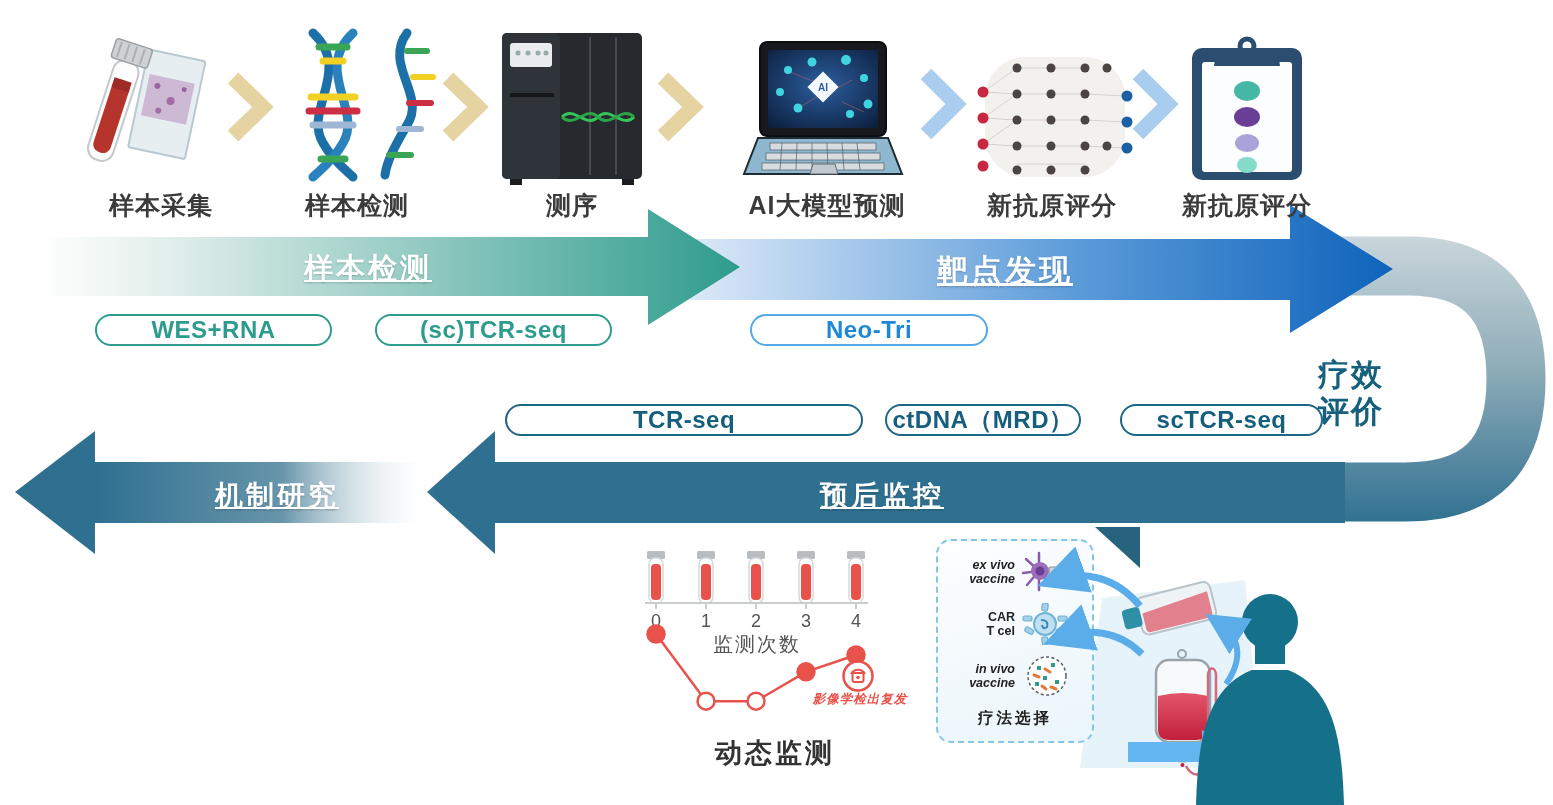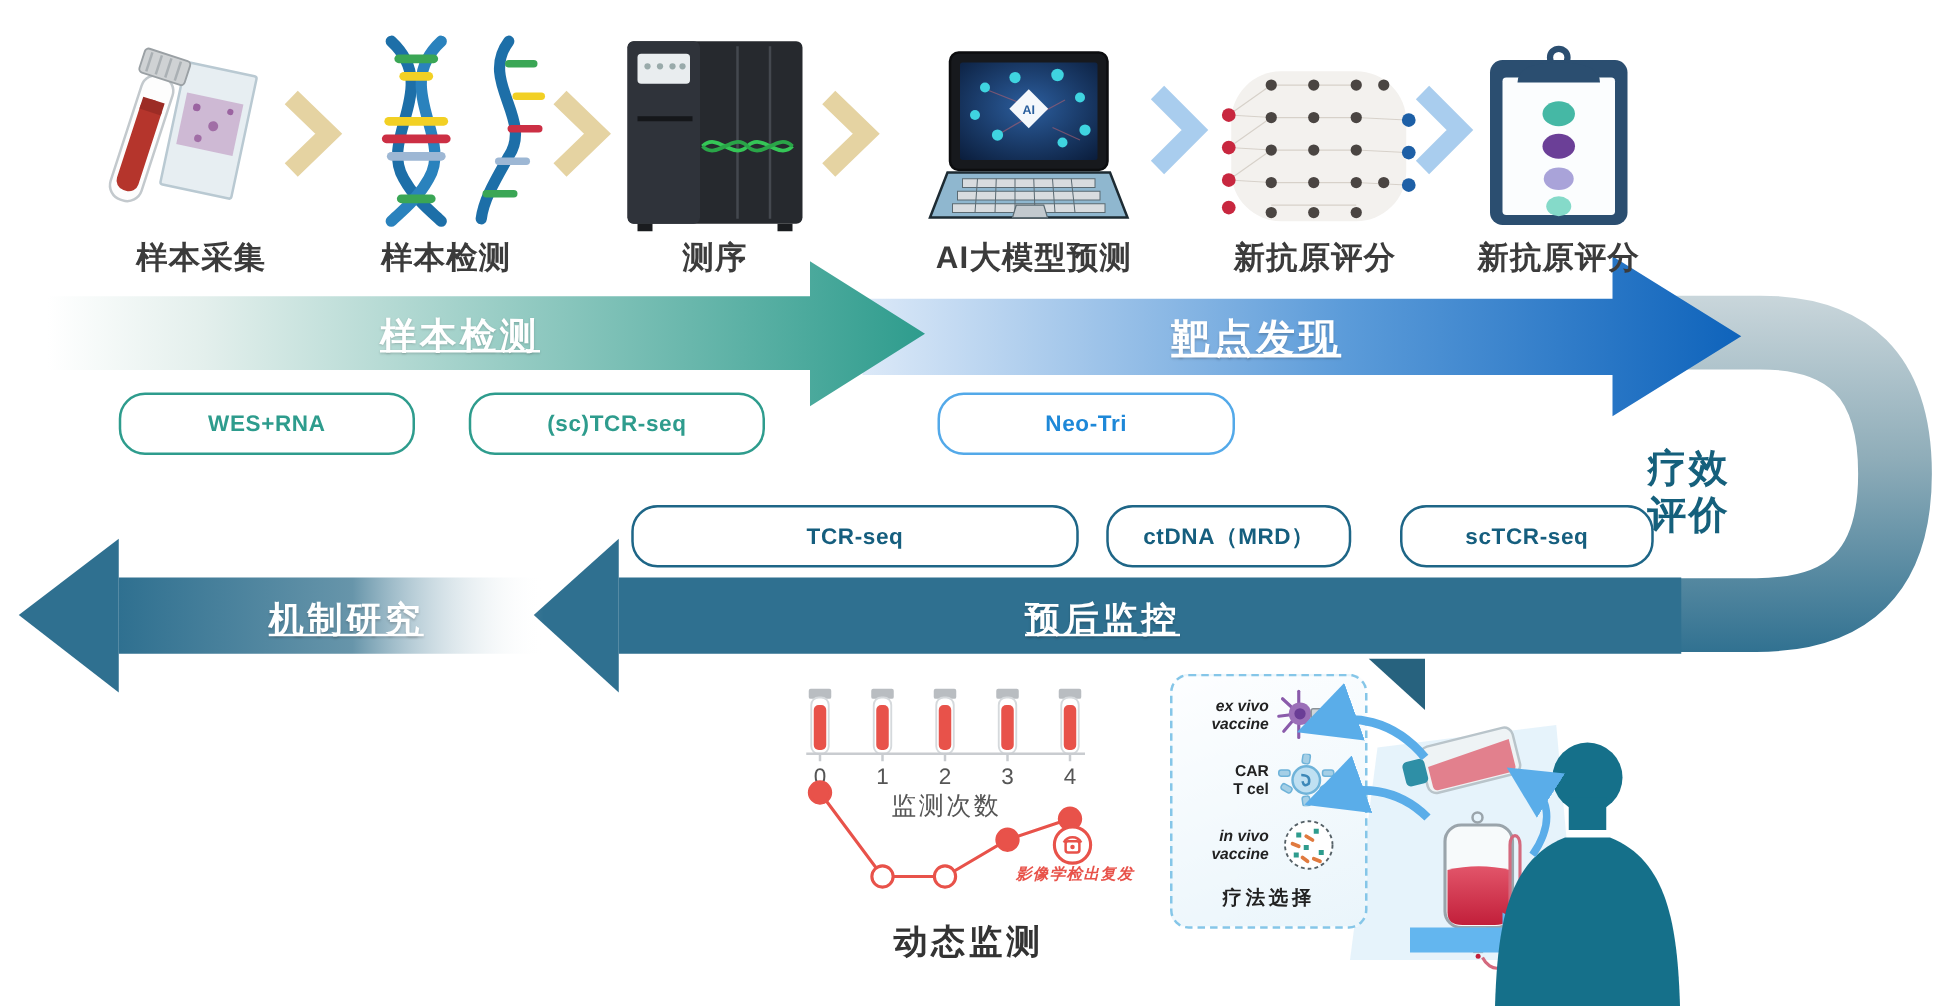--- a/index.html
+++ b/index.html
@@ -12,23 +12,23 @@
   #overlay{pointer-events:none;}
   .step-label{
     position:absolute;top:189px;width:240px;text-align:center;
     font-size:25px;font-weight:600;color:#3b3b3b;letter-spacing:1px;
   }
   .band-label{
     position:absolute;color:#ffffff;text-align:center;letter-spacing:3px;
     font-weight:700;text-shadow:0 1px 2px rgba(0,0,0,.18);text-decoration:underline;
   }
   .pill{
-    position:absolute;height:50px;border-radius:21px;background:#ffffff;
+    position:absolute;height:32px;border-radius:21px;background:#ffffff;
     display:flex;align-items:center;justify-content:center;
-    font-weight:700;font-size:18px;letter-spacing:.5px;box-sizing:border-box;
+    font-weight:700;font-size:24px;letter-spacing:.5px;box-sizing:border-box;
   }
   .pill.teal{border:2.5px solid #2e9c8d;color:#2e9c8d;}
   .pill.blue{border:2.5px solid #53a9e9;color:#1e88d8;}
   .pill.navy{border:2.5px solid #1e6687;color:#155e7e;}
   .side-label{
     position:absolute;left:1318px;top:356px;width:90px;
     font-size:31px;font-weight:800;color:#15607c;line-height:37px;letter-spacing:2px;
   }
   .chart-title{
     position:absolute;left:660px;top:735px;width:230px;text-align:center;

